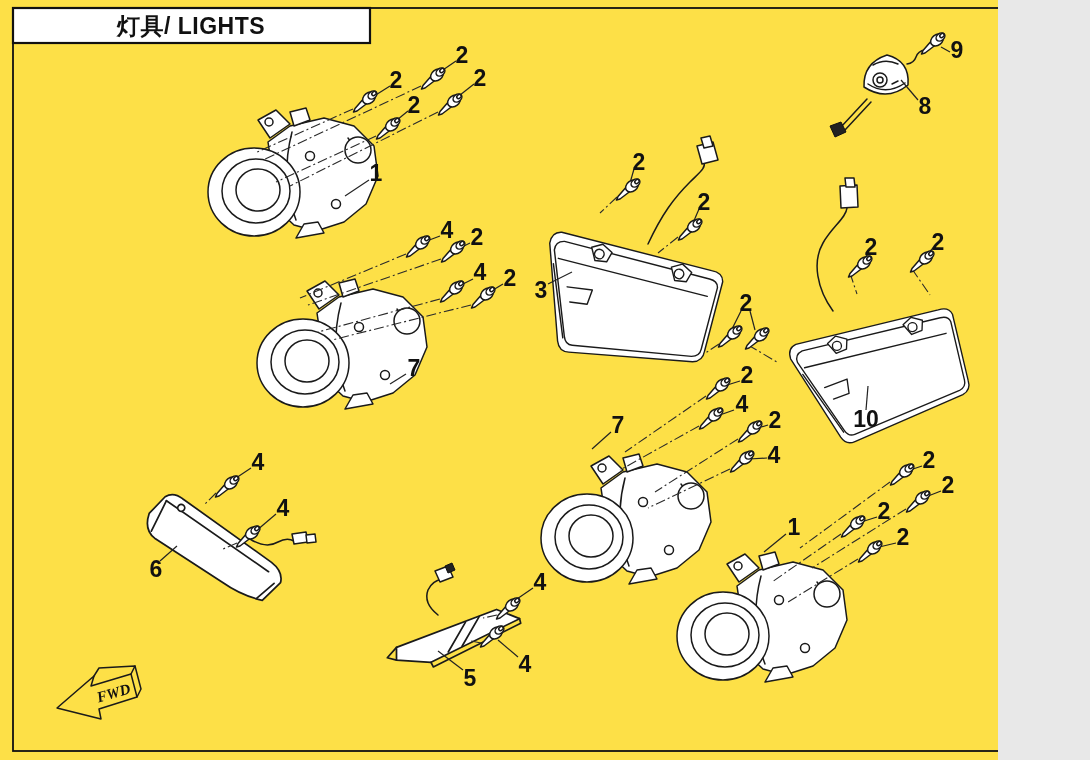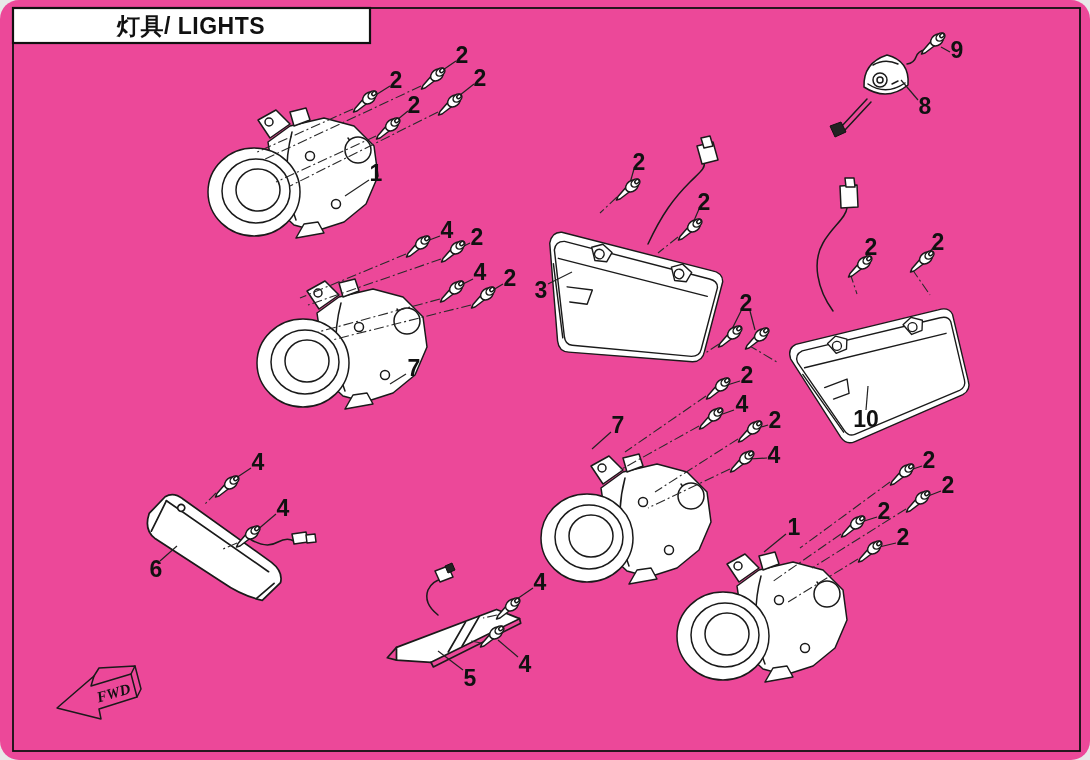--- a/index.html
+++ b/index.html
@@ -1,16 +1,16 @@
 <!DOCTYPE html>
 <html><head>
 <meta charset="utf-8">
 <style>
   html,body{margin:0;padding:0;background:#e8e8e8;font-family:"Liberation Sans",sans-serif;}
-  .page{position:relative;width:1090px;height:760px;background:#ec4899;overflow:hidden;border-radius:19px;}
+  .page{position:relative;width:998px;height:760px;background:#fde047;overflow:hidden;}
   svg{position:absolute;left:0;top:0;}
   .ln{fill:none;stroke:#1a1a1a;stroke-width:1.5;stroke-linejoin:round;stroke-linecap:round;}
   .fill{fill:#ffffff;stroke:#1a1a1a;stroke-width:1.5;stroke-linejoin:round;}
   .frame{fill:none;stroke:#111111;stroke-width:1.8;}
   .titlebox{fill:#ffffff;stroke:#111111;stroke-width:2.2;}
   .title-text{font-family:"Liberation Sans",sans-serif;font-size:23px;font-weight:bold;fill:#111111;
               text-anchor:middle;dominant-baseline:central;letter-spacing:0.5px;}
   .callout{font-family:"Liberation Sans",sans-serif;font-size:23px;font-weight:bold;fill:#111111;
            text-anchor:middle;dominant-baseline:central;}
   .axis{fill:none;stroke:#2a2a2a;stroke-width:1.1;stroke-dasharray:10 3 2 3;}

